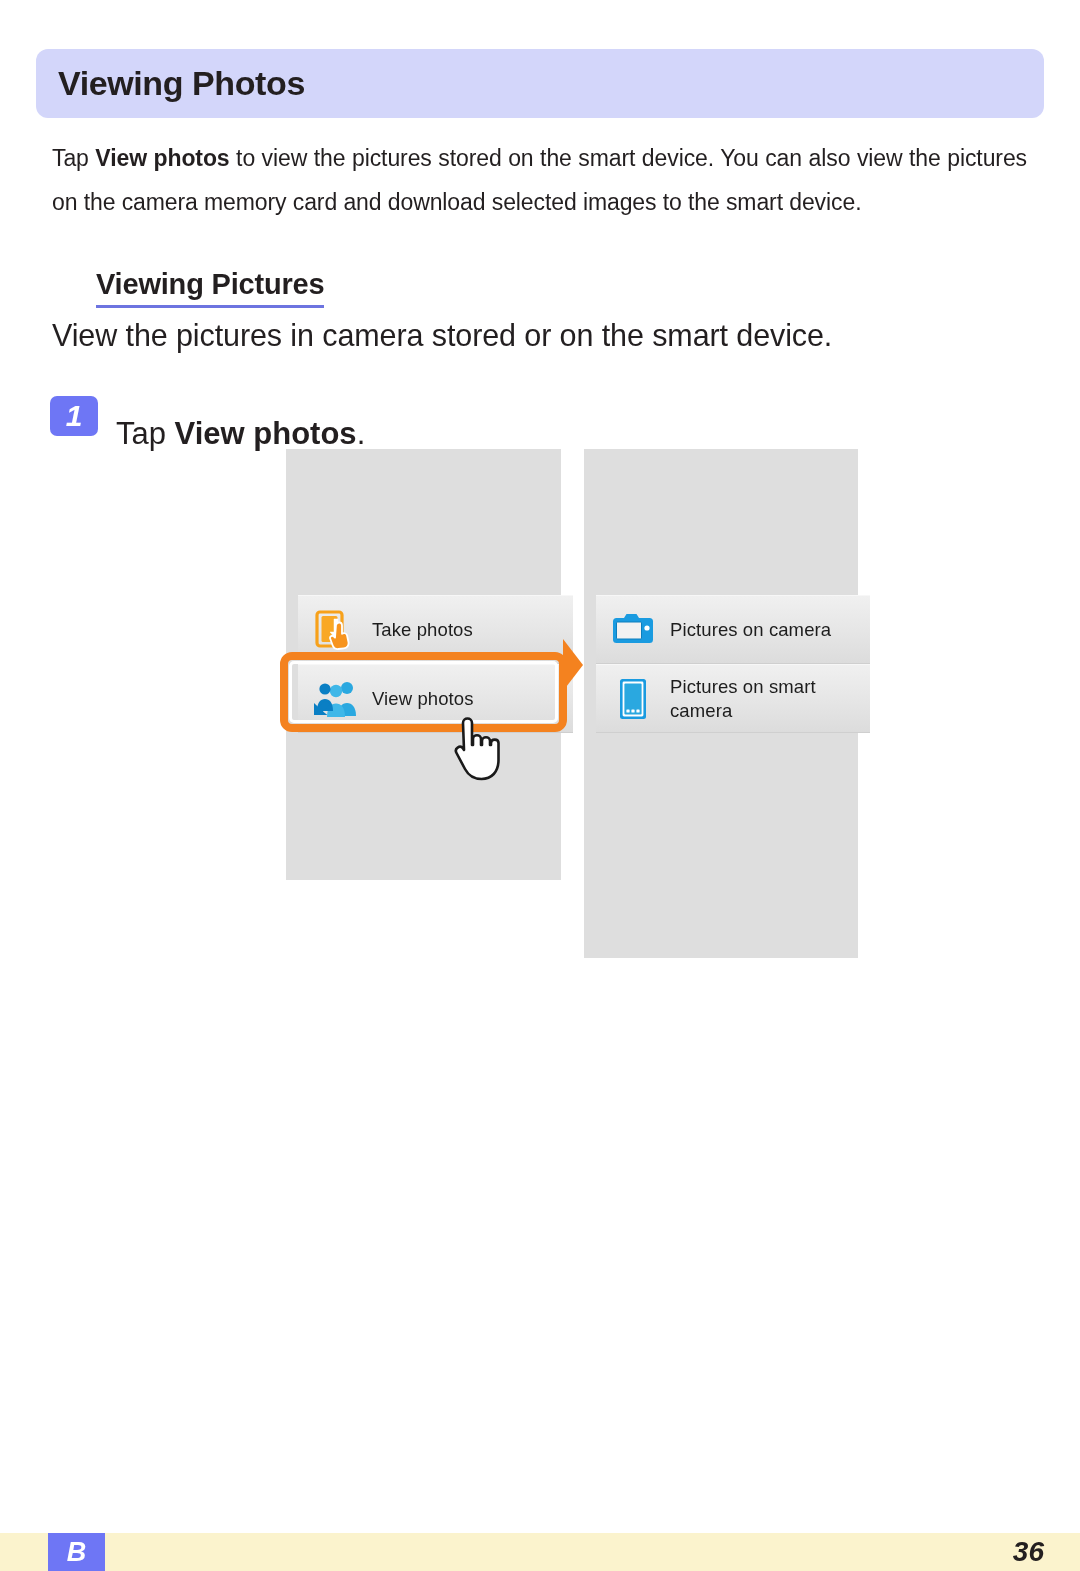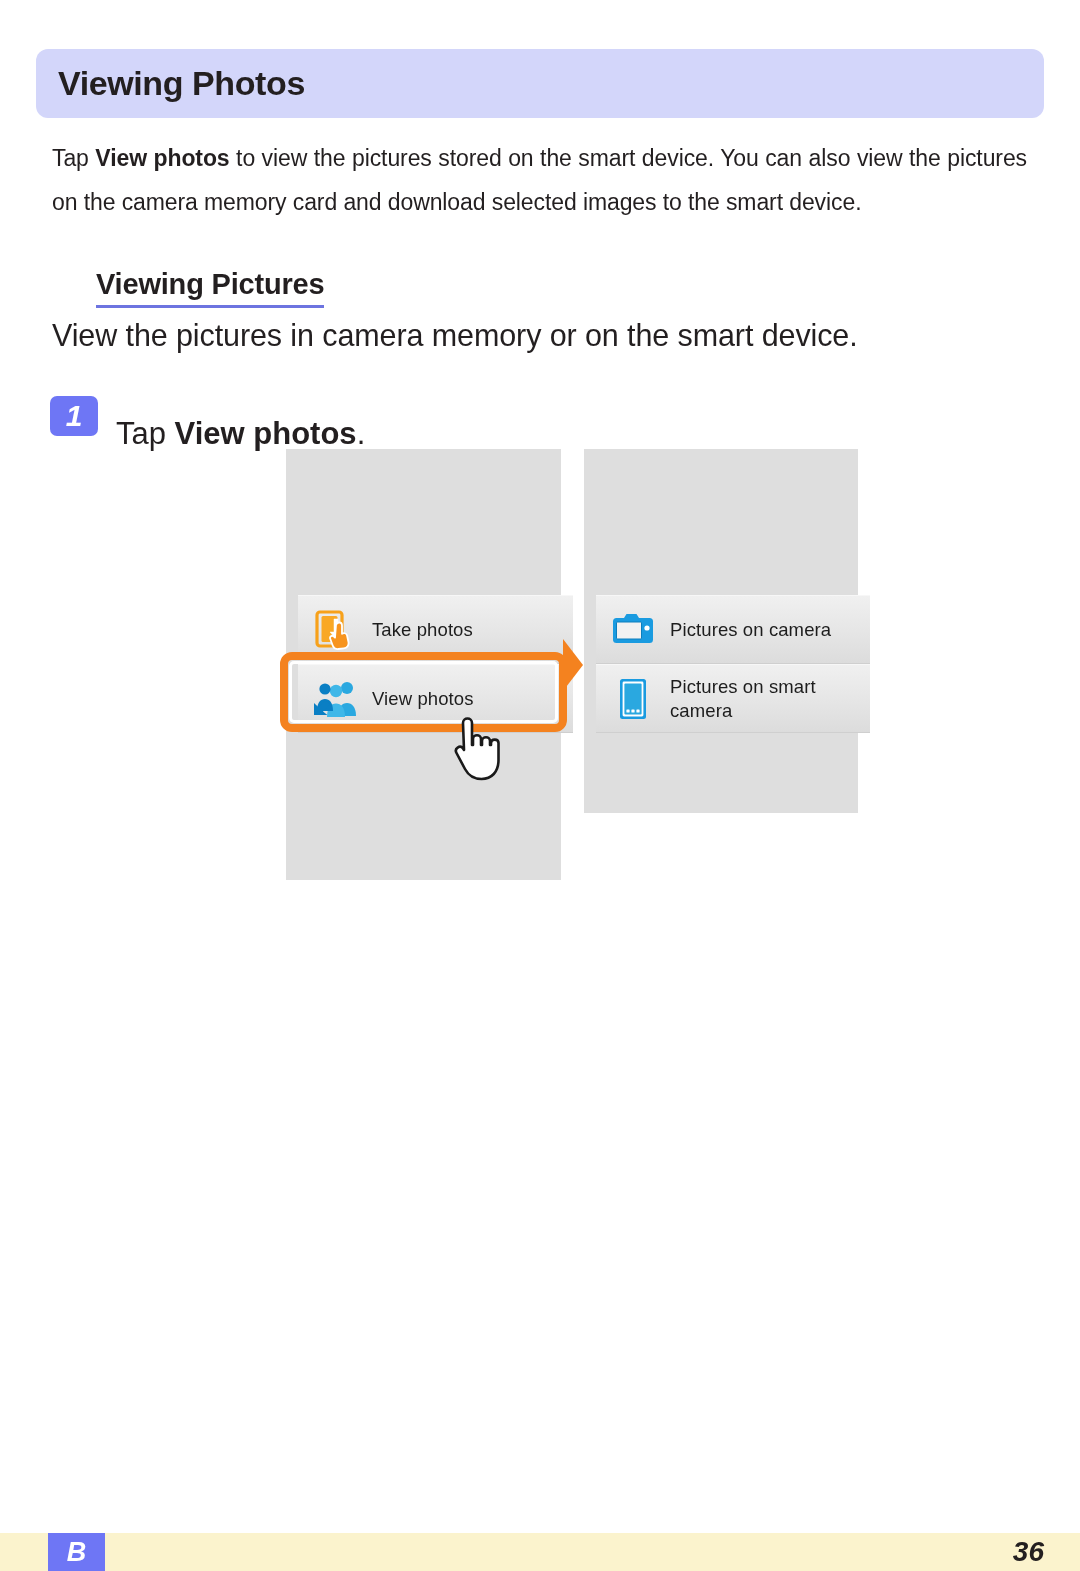--- a/index.html
+++ b/index.html
@@ -110,21 +110,21 @@
   }
   .step-text b { font-weight: bold; }
 
   
   .mock {
     position: absolute;
     background: #dedede;
     box-sizing: border-box;
   }
   .mock-left  { left: 286px; top: 449px; width: 275px; height: 431px; }
-  .mock-right { left: 584px; top: 449px; width: 274px; height: 364px; }
+  .mock-right { left: 584px; top: 449px; width: 274px; height: 509px; }
 
   .mock-list {
     position: absolute;
     left: 12px;
     width: 100%;
   }
   .mock-left .mock-list  { top: 146px; }
   .mock-right .mock-list { top: 146px; }
 
   .mock-row {
@@ -234,21 +234,21 @@
 </head>
 <body>
 
 <div class="title-bar">
   <span class="title-text">Viewing Photos</span>
 </div>
 
 <p class="intro"><span>Tap </span><b>View photos</b><span> to view the pictures stored on the smart device. You can also view the pictures on the camera memory card and download selected images to the smart device.</span></p>
 
 <div class="subhead">Viewing Pictures</div>
-<div class="subdesc">View the pictures in camera memory or on the smart device.</div>
+<div class="subdesc">View the pictures in camera stored or on the smart device.</div>
 
 <div class="step">
   <span class="step-badge">1</span>
   <span class="step-text"><span>Tap </span><b>View photos</b><span>.</span></span>
 </div>
 
 <div class="mock mock-left">
   <div class="mock-list">
 
     <div class="mock-row">

